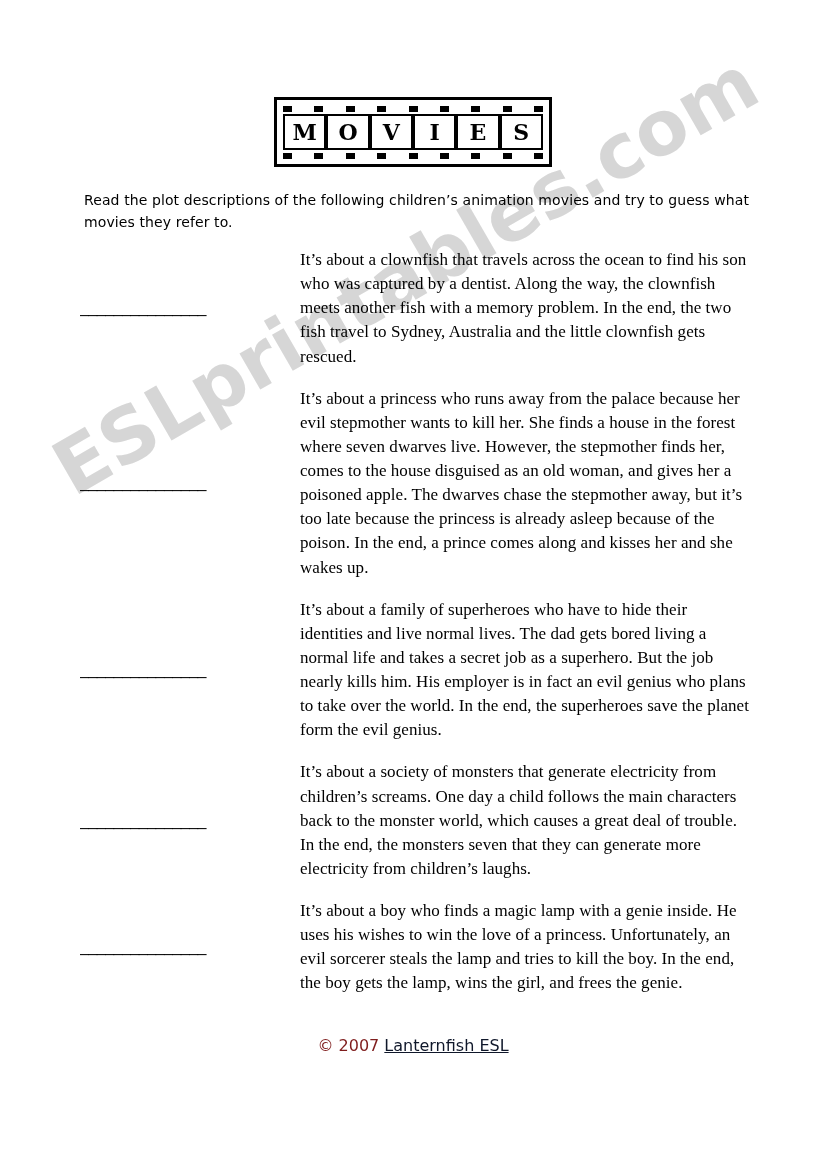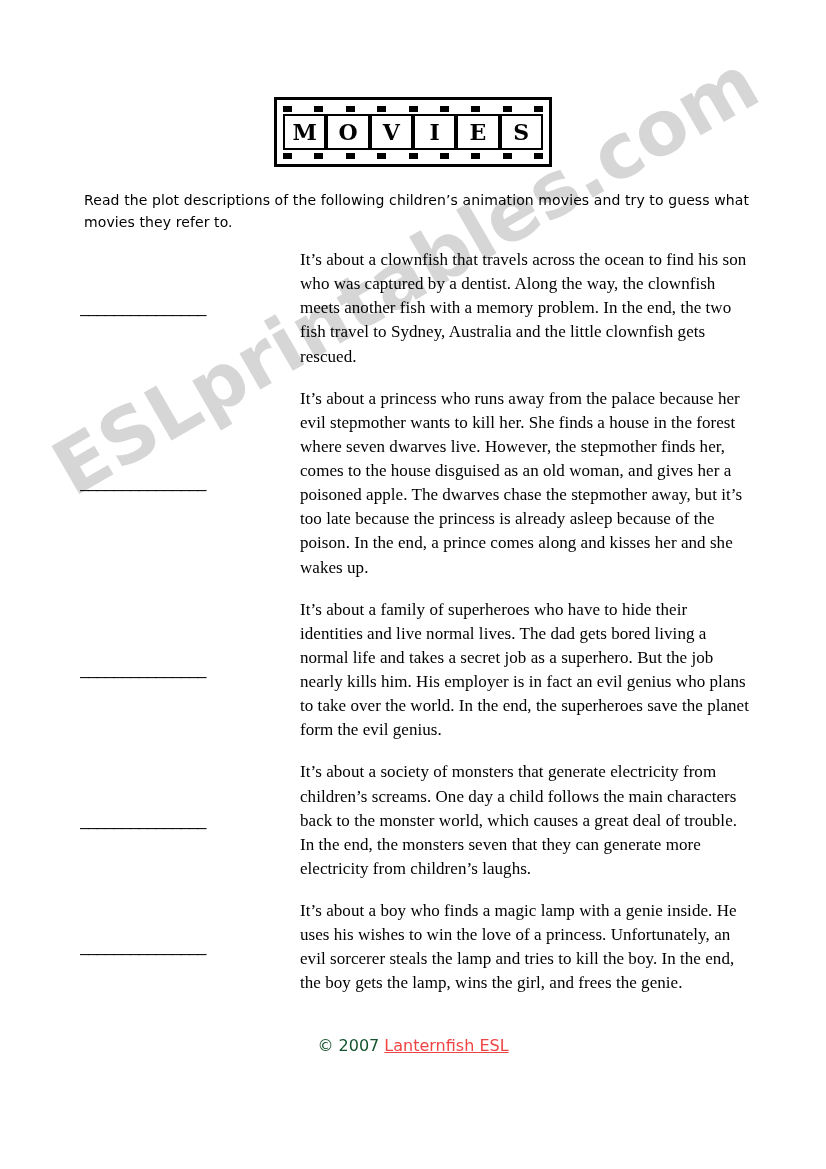--- a/index.html
+++ b/index.html
@@ -116,23 +116,23 @@
   
   .footer {
     position: absolute;
     top: 1036px;
     left: 0;
     width: 826px;
     text-align: center;
     font-size: 16px;
     font-family: "DejaVu Sans", sans-serif;
   }
-  .footer .copy { color: #14532d; }
+  .footer .copy { color: #7f1d1d; }
   .footer a {
-    color: #ef4444;
+    color: #0f172a;
     text-decoration: underline;
   }
 
   
   .watermark {
     position: absolute;
     top: 430px;
     left: 60px;
     width: 700px;
     text-align: left;

